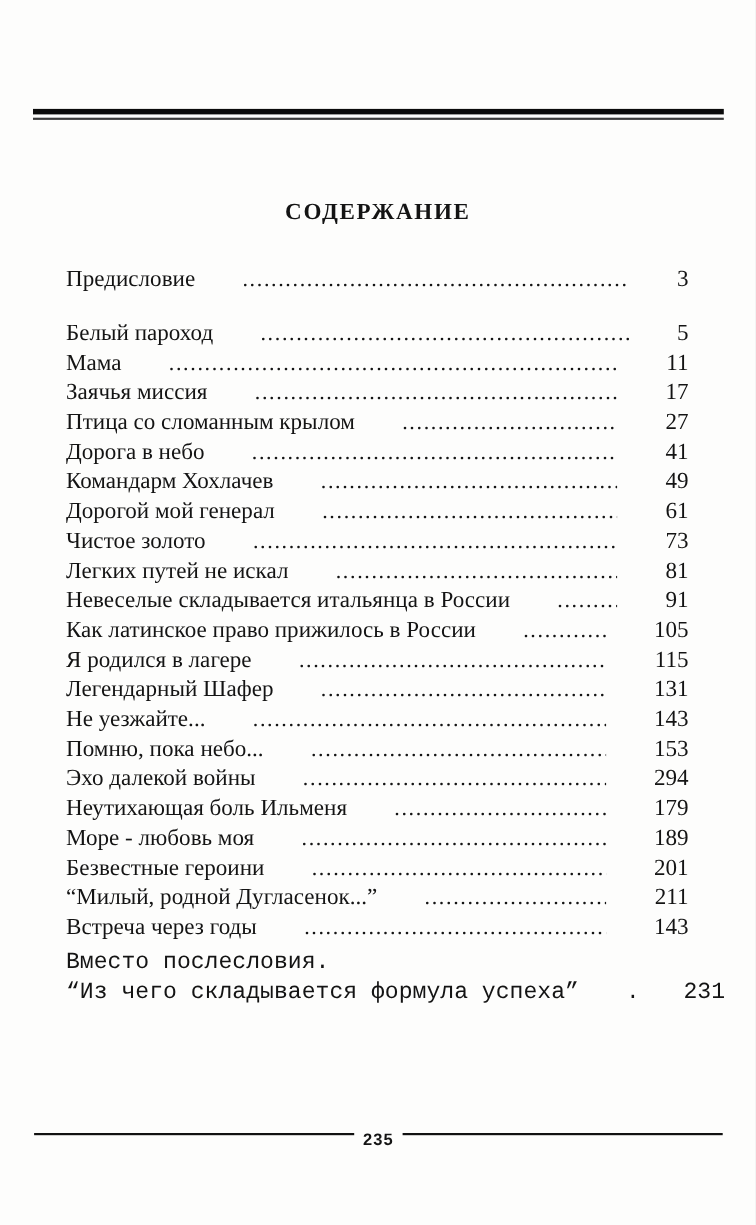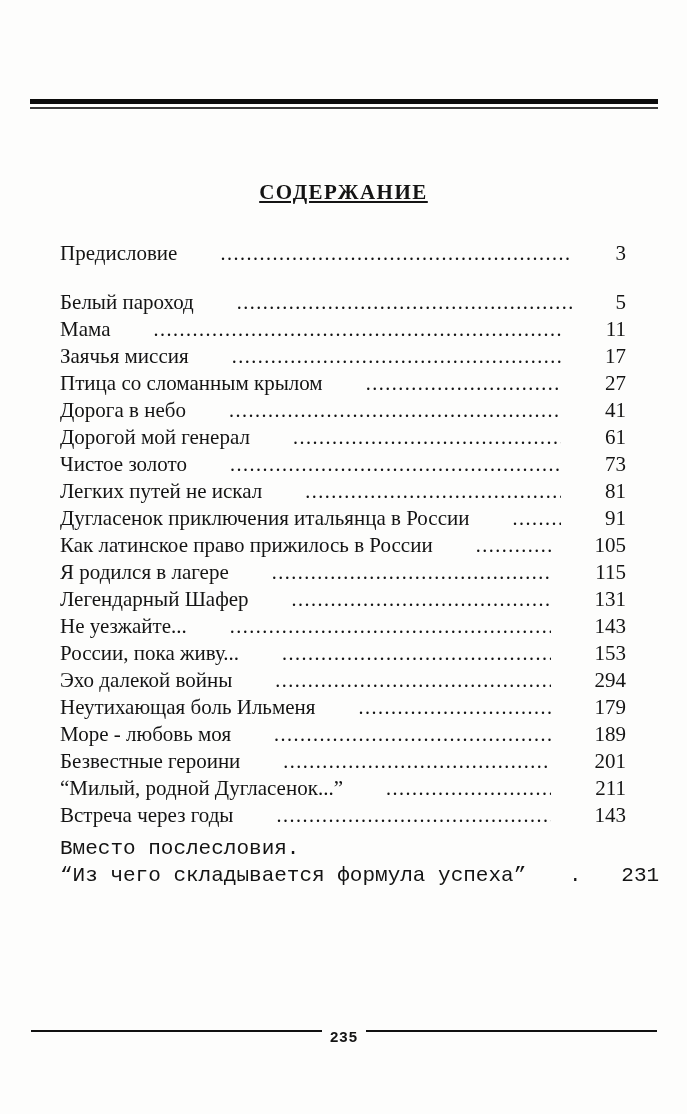--- a/index.html
+++ b/index.html
@@ -21,21 +21,20 @@
 
   
   .page-title {
     position: absolute;
     top: 179px; left: 0; right: 0;
     text-align: center;
     font-size: 21px;
     font-weight: bold;
     letter-spacing: 1.5px;
     line-height: 27px;
-    text-decoration: underline;
   }
 
   
   .toc {
     position: absolute;
     top: 240px;
     left: 60px;
     right: 61px;
     font-size: 21px;
     line-height: 27px;
@@ -127,41 +126,46 @@
           <span class="dots"></span>
           <span class="pg">27</span>
         </div>
 
         <div class="toc-row">
           <span class="t">Дорога в небо</span>
           <span class="dots"></span>
           <span class="pg">41</span>
         </div>
 
+        <div class="toc-row">
+          <span class="t">Командарм Хохлачев</span>
+          <span class="dots"></span>
+          <span class="pg">49</span>
+        </div>
 
         <div class="toc-row">
           <span class="t">Дорогой мой генерал</span>
           <span class="dots"></span>
           <span class="pg">61</span>
         </div>
 
         <div class="toc-row">
           <span class="t">Чистое золото</span>
           <span class="dots"></span>
           <span class="pg">73</span>
         </div>
 
         <div class="toc-row">
           <span class="t">Легких путей не искал</span>
           <span class="dots"></span>
           <span class="pg">81</span>
         </div>
 
         <div class="toc-row">
-          <span class="t">Дугласенок приключения итальянца в России</span>
+          <span class="t">Невеселые складывается итальянца в России</span>
           <span class="dots"></span>
           <span class="pg">91</span>
         </div>
 
         <div class="toc-row">
           <span class="t">Как латинское право прижилось в России</span>
           <span class="dots"></span>
           <span class="pg">105</span>
         </div>
 
@@ -177,21 +181,21 @@
           <span class="pg">131</span>
         </div>
 
         <div class="toc-row">
           <span class="t">Не уезжайте...</span>
           <span class="dots"></span>
           <span class="pg">143</span>
         </div>
 
         <div class="toc-row">
-          <span class="t">России, пока живу...</span>
+          <span class="t">Помню, пока небо...</span>
           <span class="dots"></span>
           <span class="pg">153</span>
         </div>
 
         <div class="toc-row">
           <span class="t">Эхо далекой войны</span>
           <span class="dots"></span>
           <span class="pg">294</span>
         </div>
 

